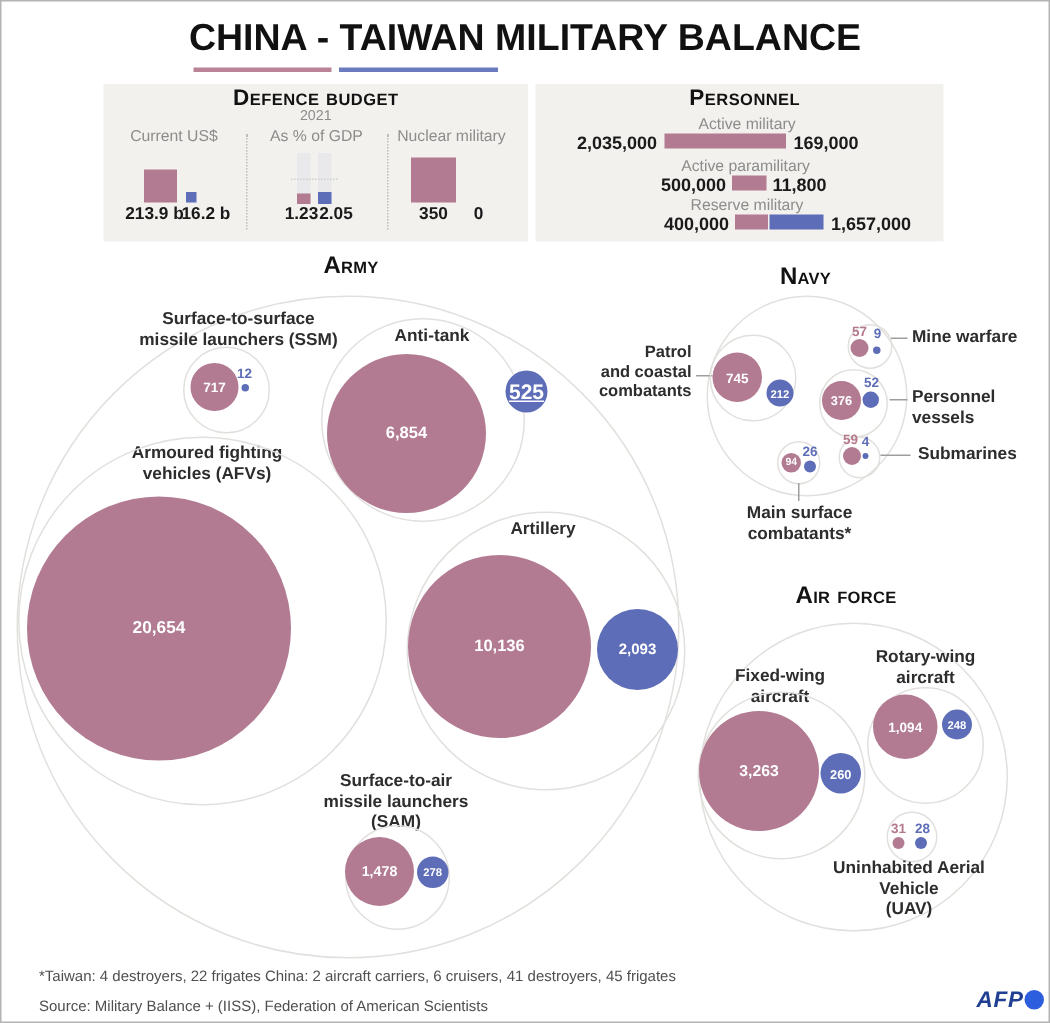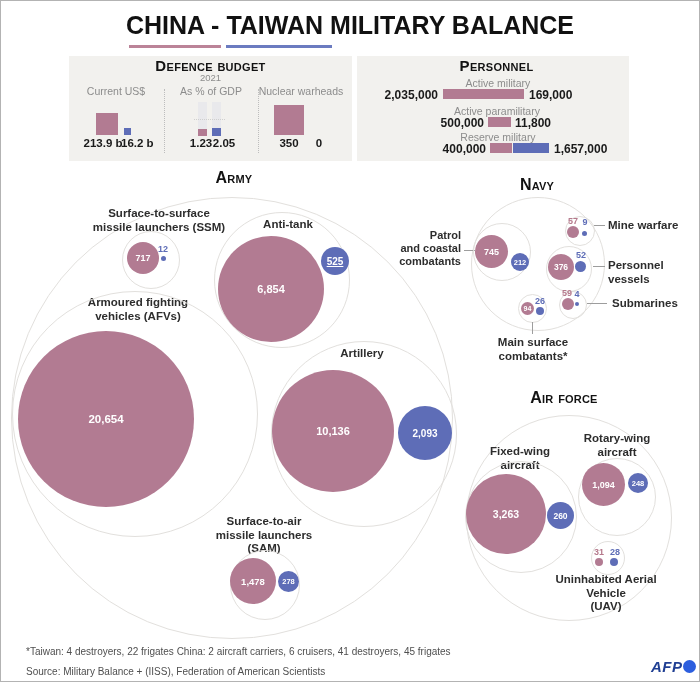--- a/index.html
+++ b/index.html
@@ -55,21 +55,21 @@
   <div class="track" style="left:197px;top:101px;height:34px;">
     <div class="fill" style="height:7px;background:#b27b92;"></div>
   </div>
   <div class="track" style="left:211px;top:101px;height:34px;">
     <div class="fill" style="height:8px;background:#5e6db7;"></div>
   </div>
   <div style="position:absolute;left:193px;top:118px;width:31px;border-top:1px dotted #cfcfcf;"></div>
   <div class="num" style="left:185px;top:136px;width:30px;text-align:center;font-size:11.5px;">1.23</div>
   <div class="num" style="left:208px;top:136px;width:30px;text-align:center;font-size:11.5px;">2.05</div>
 
-  <div class="sl" style="left:250px;top:84px;width:100px;">Nuclear warheads</div>
+  <div class="sl" style="left:250px;top:84px;width:100px;">Nuclear military</div>
   <div style="position:absolute;left:273px;top:104px;width:30px;height:30px;background:#b27b92;"></div>
   <div class="num" style="left:273px;top:136px;width:30px;text-align:center;font-size:11.5px;">350</div>
   <div class="num" style="left:310px;top:136px;width:16px;text-align:center;font-size:11.5px;">0</div>
 
   <div class="box" style="left:356px;top:55px;width:272px;height:105px;"></div>
   <div class="boxtitle" style="left:356px;top:56px;width:279px;">Personnel</div>
 
   <div class="sl" style="left:427px;top:76px;width:140px;">Active military</div>
   <div class="num" style="left:360px;top:87px;width:77px;text-align:right;">2,035,000</div>
   <div style="position:absolute;left:442px;top:88px;width:81px;height:10px;background:#b27b92;"></div>
@@ -94,21 +94,21 @@
     <span>missile launchers (SSM)</span>
   </div>
   <div class="ring" style="left:121px;top:230px;width:56px;height:56px;"></div>
   <div class="cc cn" style="left:126px;top:241px;width:32px;height:32px;font-size:9px;">717</div>
   <div class="vn t" style="left:152px;top:243px;width:20px;">12</div>
   <div class="cc tw" style="left:160px;top:255px;width:5px;height:5px;"></div>
 
   <div class="gl" style="left:247px;top:217px;width:80px;">Anti-tank</div>
   <div class="ring" style="left:213px;top:211px;width:134px;height:134px;"></div>
   <div class="cc cn" style="left:217px;top:235px;width:106px;height:106px;font-size:11px;">6,854</div>
-  <div class="cc tw" style="left:320px;top:246px;width:28px;height:28px;font-size:10px;text-decoration:underline;">525</div>
+  <div class="cc tw" style="left:336px;top:246px;width:28px;height:28px;font-size:14px;text-decoration:underline;">525</div>
 
   <div class="gl" style="left:67px;top:295px;width:140px;">
     <span>Armoured fighting</span><br>
     <span>vehicles (AFVs)</span>
   </div>
   <div class="ring" style="left:11px;top:290px;width:244px;height:244px;"></div>
   <div class="cc cn" style="left:17px;top:330px;width:176px;height:176px;font-size:11.5px;">20,654</div>
 
   <div class="gl" style="left:311px;top:346px;width:100px;">Artillery</div>
   <div class="ring" style="left:270px;top:340px;width:184px;height:184px;"></div>

